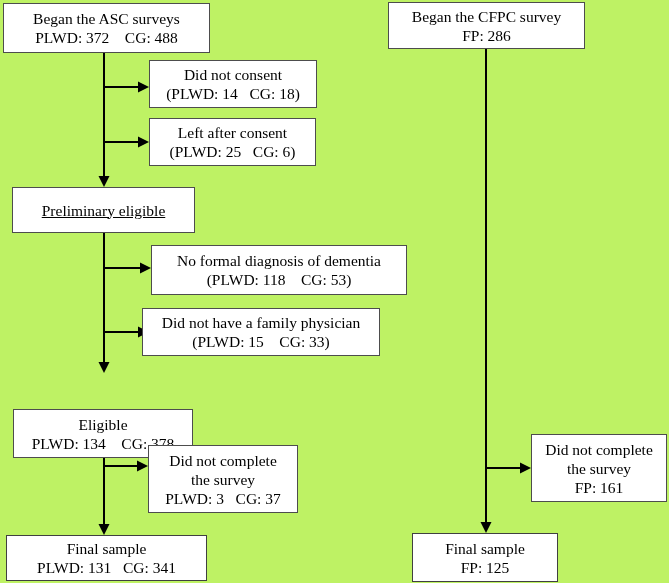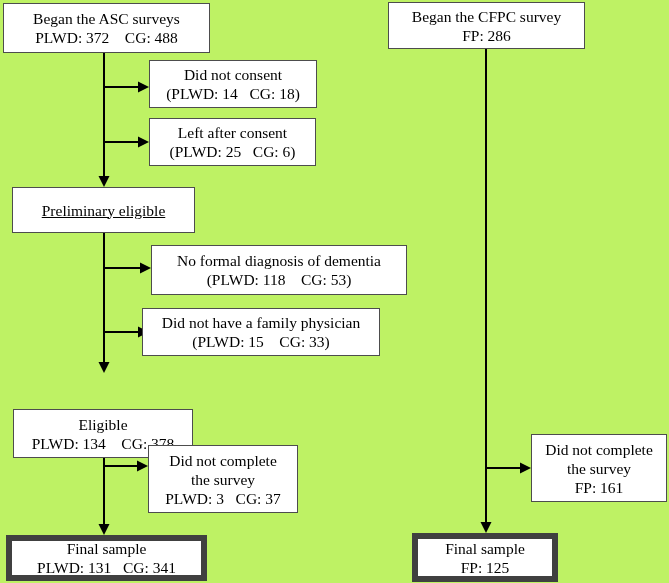--- a/index.html
+++ b/index.html
@@ -28,21 +28,21 @@
     box-sizing: border-box;
     border: 1.5px solid #4d4d4d;
     background: #ffffff;
     display: flex;
     flex-direction: column;
     align-items: center;
     justify-content: center;
     text-align: center;
   }
   .box.final {
-    border: 6px solid #404040;
+    border: 1px solid #404040;
   }
   .ln {
     font-size: 15.5px;
     line-height: 19px;
     white-space: pre;
     color: #000000;
   }
 </style>
 </head>
 <body>

